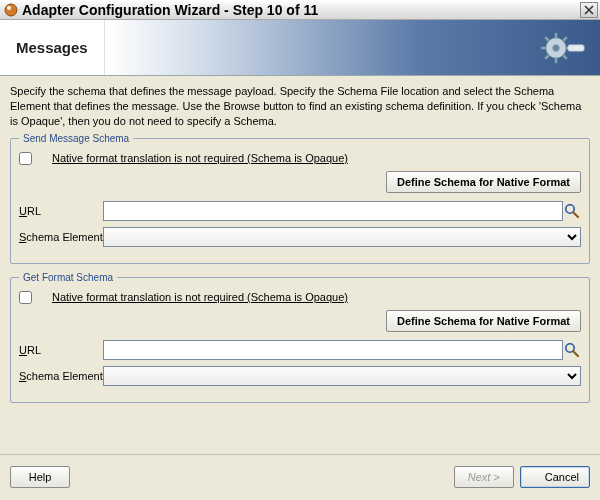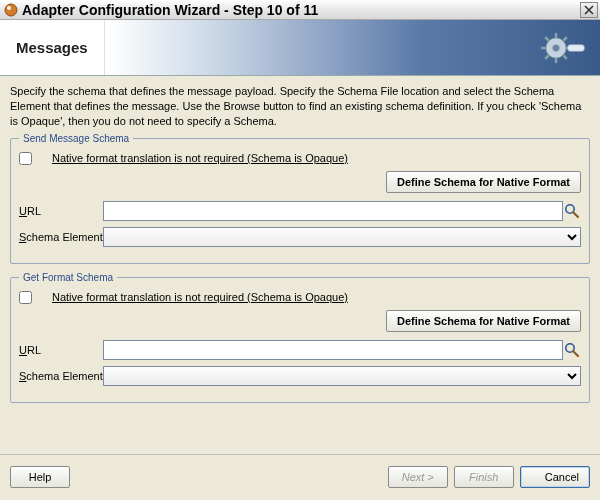--- a/index.html
+++ b/index.html
@@ -209,15 +209,14 @@
       <div class="form-label"><u>S</u><span>chema Element</span></div>
       <select class="form-select"><option></option></select>
     </div>
   </fieldset>
 </div>
 
 <div class="footer">
   <button class="btn">Help</button>
   <div class="spacer"></div>
   <button class="btn" disabled="">Next &gt;</button>
-  <button class="btn" disabled="">Finish</button>
   <button class="btn default">Cancel</button>
 </div>
 
 </body></html>

